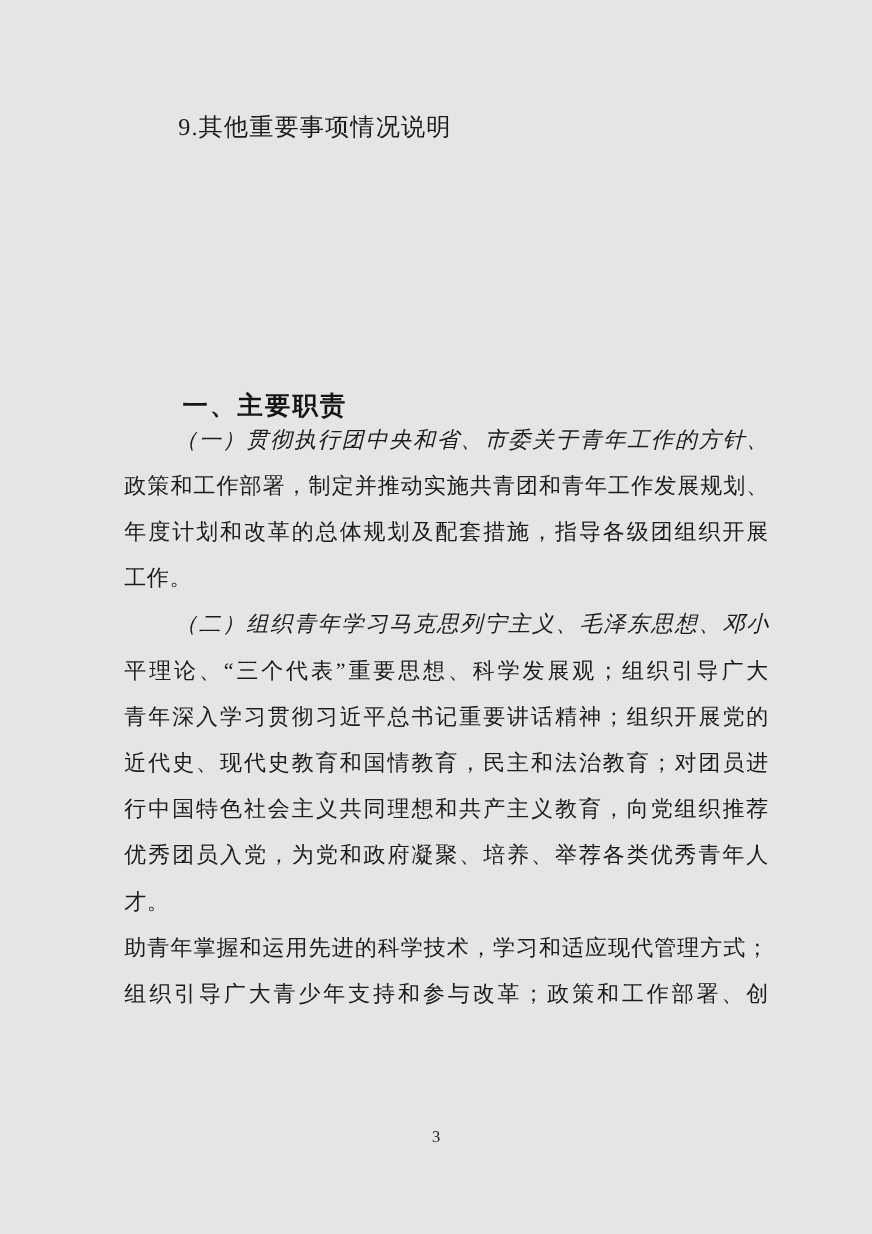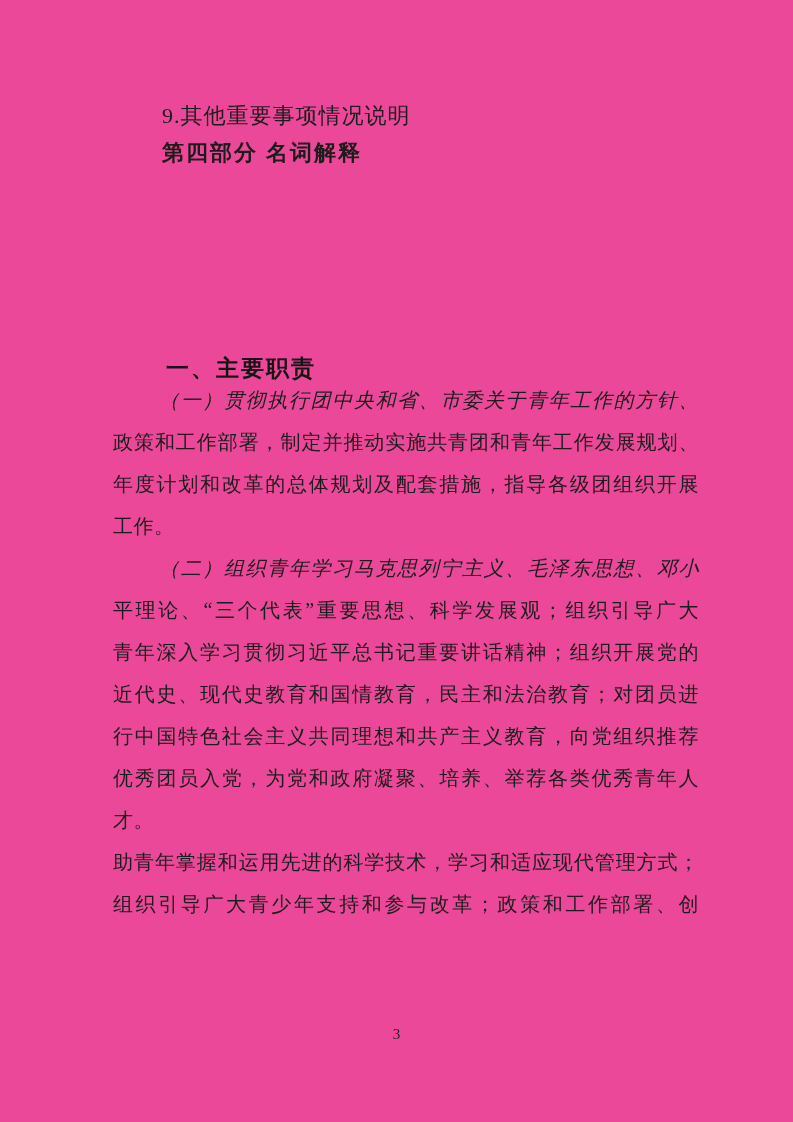--- a/index.html
+++ b/index.html
@@ -4,21 +4,21 @@
 <style>
   html, body {
     margin: 0;
     padding: 0;
     background: #ffffff;
   }
   .page {
     position: relative;
     width: 793px;
     height: 1122px;
-    background: #ec4899;
+    background: #e5e5e5;
     color: #1c1c1c;
     font-family: "Liberation Serif", serif;
     overflow: hidden;
   }
   
   .toc-item {
     position: absolute;
     left: 162px;
     top: 101px;
     font-size: 22px;
@@ -103,21 +103,20 @@
     font-family: "Liberation Serif", serif;
   }
 </style>
 </head>
 <body>
 
 <div class="page">
 
   <div class="toc-item">9.其他重要事项情况说明</div>
 
-  <div class="toc-part-heading">第四部分 名词解释</div>
 
 
   <h2 class="duties-heading">一、主要职责</h2>
 
   <div class="body-block">
 
     <div class="bodyline first">（一）贯彻执行团中央和省、市委关于青年工作的方针、</div>
     <div class="bodyline">政策和工作部署，制定并推动实施共青团和青年工作发展规划、</div>
     <div class="bodyline">年度计划和改革的总体规划及配套措施，指导各级团组织开展</div>
     <div class="bodyline para-end">工作。</div>

